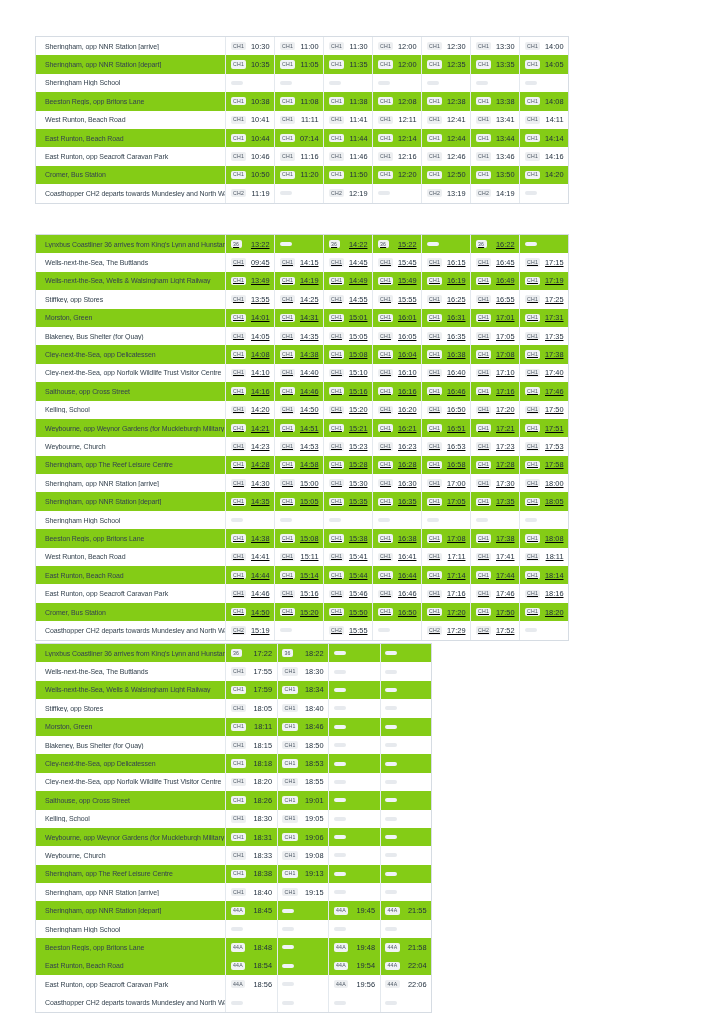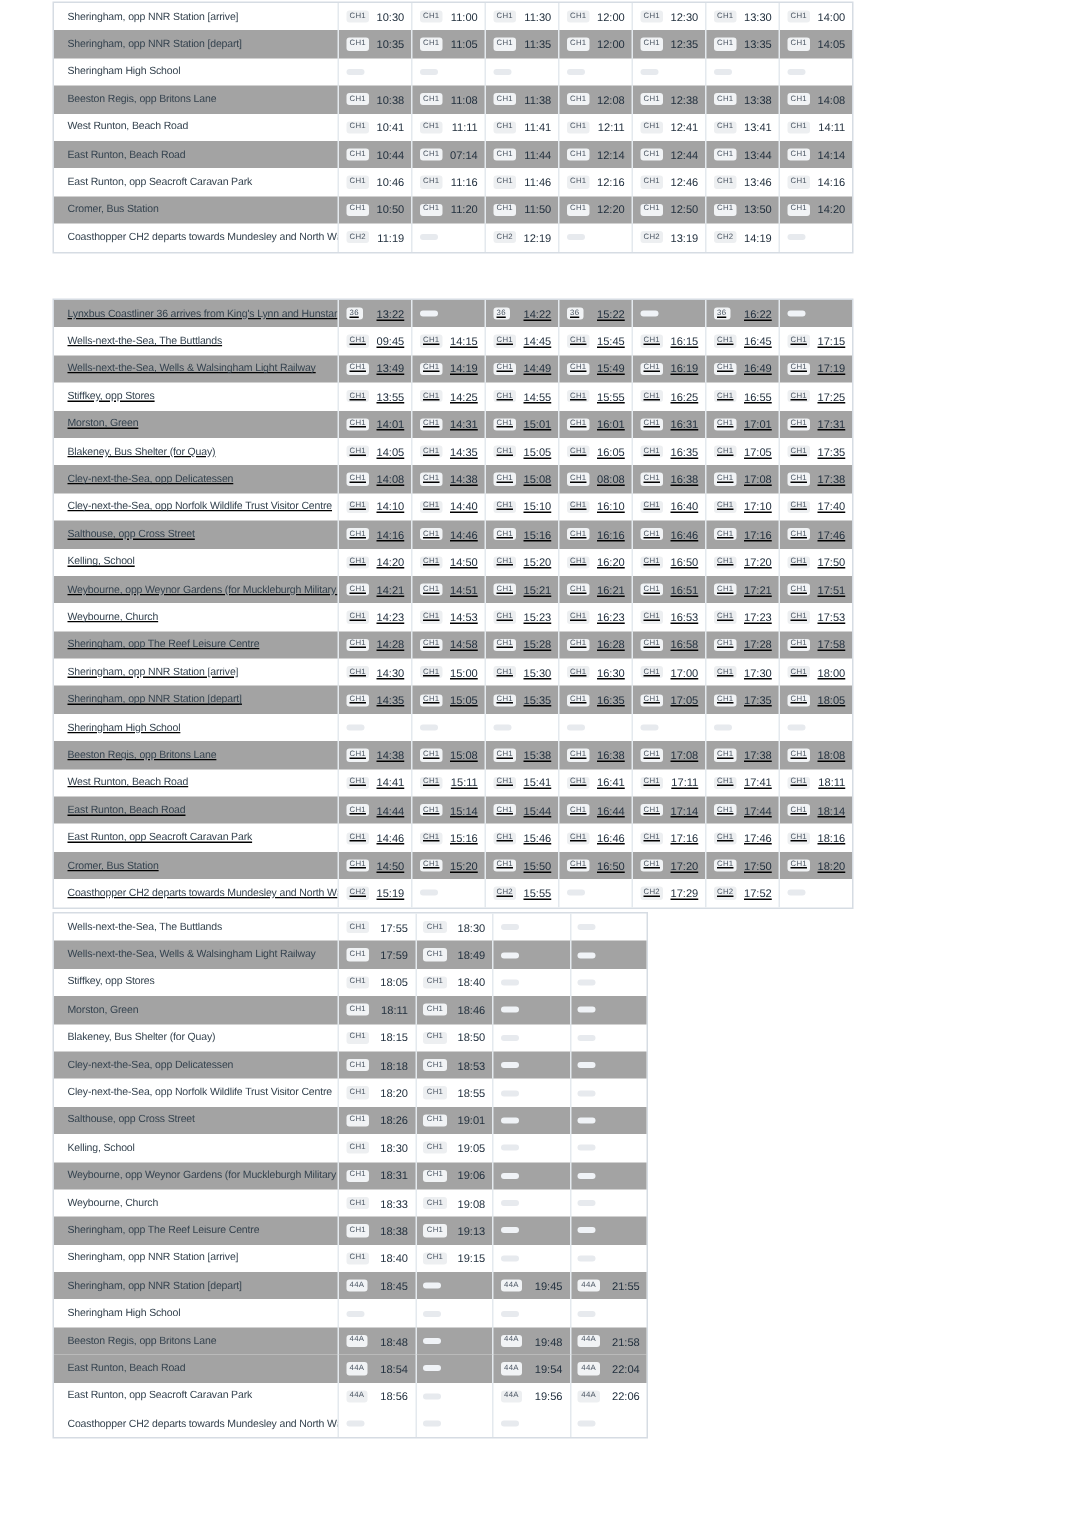--- a/index.html
+++ b/index.html
@@ -6,26 +6,27 @@
   body {
     width:724px; height:1024px; position:relative;
     background:#ffffff;
     font-family:"Liberation Sans", sans-serif;
     overflow:hidden;
   }
   .section {
     position:absolute; left:35px;
     border:1px solid #d6dce3;
     background:#ffffff;
+    margin-top:35px;
   }
   #sec0 { top:1px;  width:532px; }
   #sec1 { top:199px; width:532px;text-decoration:underline; }
   #sec2 { top:608px; width:395px; }
   .row { display:flex; height:18.4px; align-items:center; }
-  .row.alt { background:#a3a3a3; }
+  .row.alt { background:#84cc16; }
   .stop {
     width:189px; box-sizing:border-box; padding-left:9px;
     font-size:7px; letter-spacing:-0.1px; color:#35434f;
     white-space:nowrap; overflow:hidden;
   }
   .cell {
     width:49px; height:100%; box-sizing:border-box;
     border-left:1px solid #e4e9ee;
     display:flex; align-items:center; justify-content:space-between;
     padding:0 4.5px;
@@ -512,21 +513,21 @@
       <div class="cell">
         <span class="badge">CH1</span>
         <span class="time">14:38</span>
       </div>
       <div class="cell">
         <span class="badge">CH1</span>
         <span class="time">15:08</span>
       </div>
       <div class="cell">
         <span class="badge">CH1</span>
-        <span class="time">08:08</span>
+        <span class="time">16:04</span>
       </div>
       <div class="cell">
         <span class="badge">CH1</span>
         <span class="time">16:38</span>
       </div>
       <div class="cell">
         <span class="badge">CH1</span>
         <span class="time">17:08</span>
       </div>
       <div class="cell">
@@ -984,20 +985,37 @@
       <div class="cell">
         <span class="badge">CH2</span>
         <span class="time">17:52</span>
       </div>
       <div class="cell">
         <span class="pill"></span>
       </div>
     </div>
   </div>
 <div id="sec2" class="section">
+    <div class="row alt">
+      <div class="stop">Lynxbus Coastliner 36 arrives from King's Lynn and Hunstanton</div>
+      <div class="cell">
+        <span class="badge">36</span>
+        <span class="time">17:22</span>
+      </div>
+      <div class="cell">
+        <span class="badge">36</span>
+        <span class="time">18:22</span>
+      </div>
+      <div class="cell">
+        <span class="pill"></span>
+      </div>
+      <div class="cell">
+        <span class="pill"></span>
+      </div>
+    </div>
     <div class="row">
       <div class="stop">Wells-next-the-Sea, The Buttlands</div>
       <div class="cell">
         <span class="badge">CH1</span>
         <span class="time">17:55</span>
       </div>
       <div class="cell">
         <span class="badge">CH1</span>
         <span class="time">18:30</span>
       </div>
@@ -1009,21 +1027,21 @@
       </div>
     </div>
     <div class="row alt">
       <div class="stop">Wells-next-the-Sea, Wells &amp; Walsingham Light Railway</div>
       <div class="cell">
         <span class="badge">CH1</span>
         <span class="time">17:59</span>
       </div>
       <div class="cell">
         <span class="badge">CH1</span>
-        <span class="time">18:49</span>
+        <span class="time">18:34</span>
       </div>
       <div class="cell">
         <span class="pill"></span>
       </div>
       <div class="cell">
         <span class="pill"></span>
       </div>
     </div>
     <div class="row">
       <div class="stop">Stiffkey, opp Stores</div>

